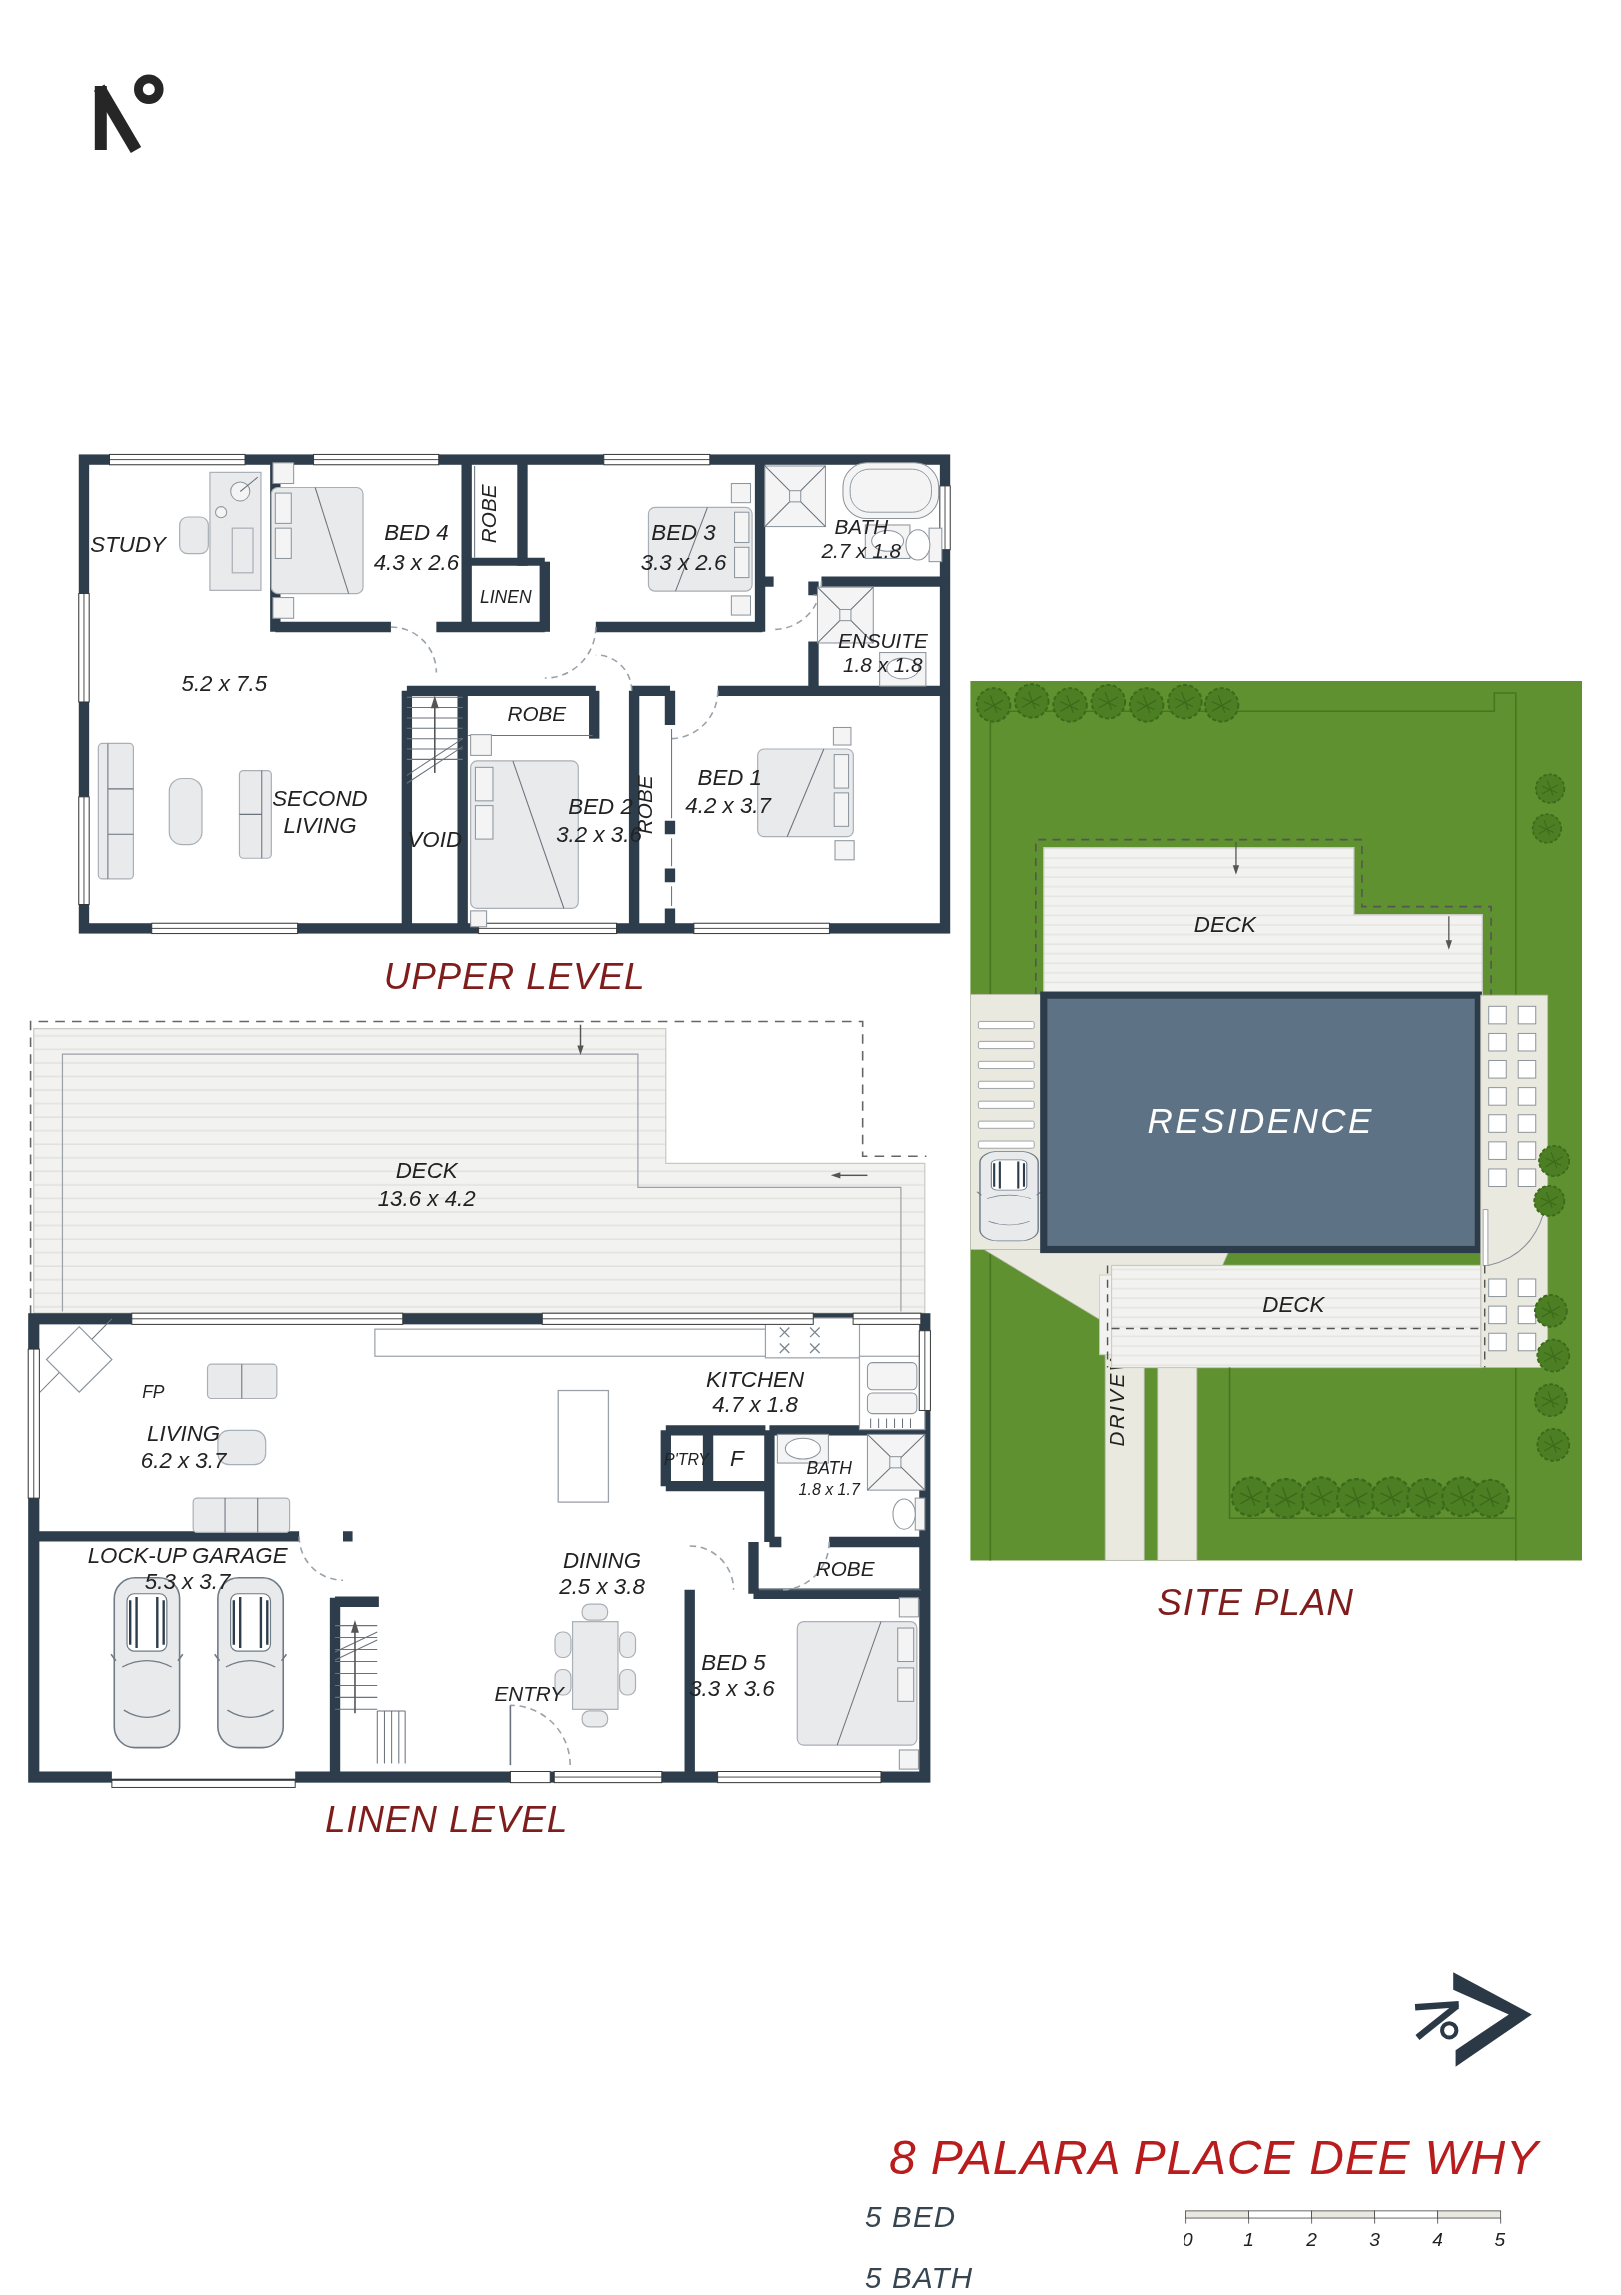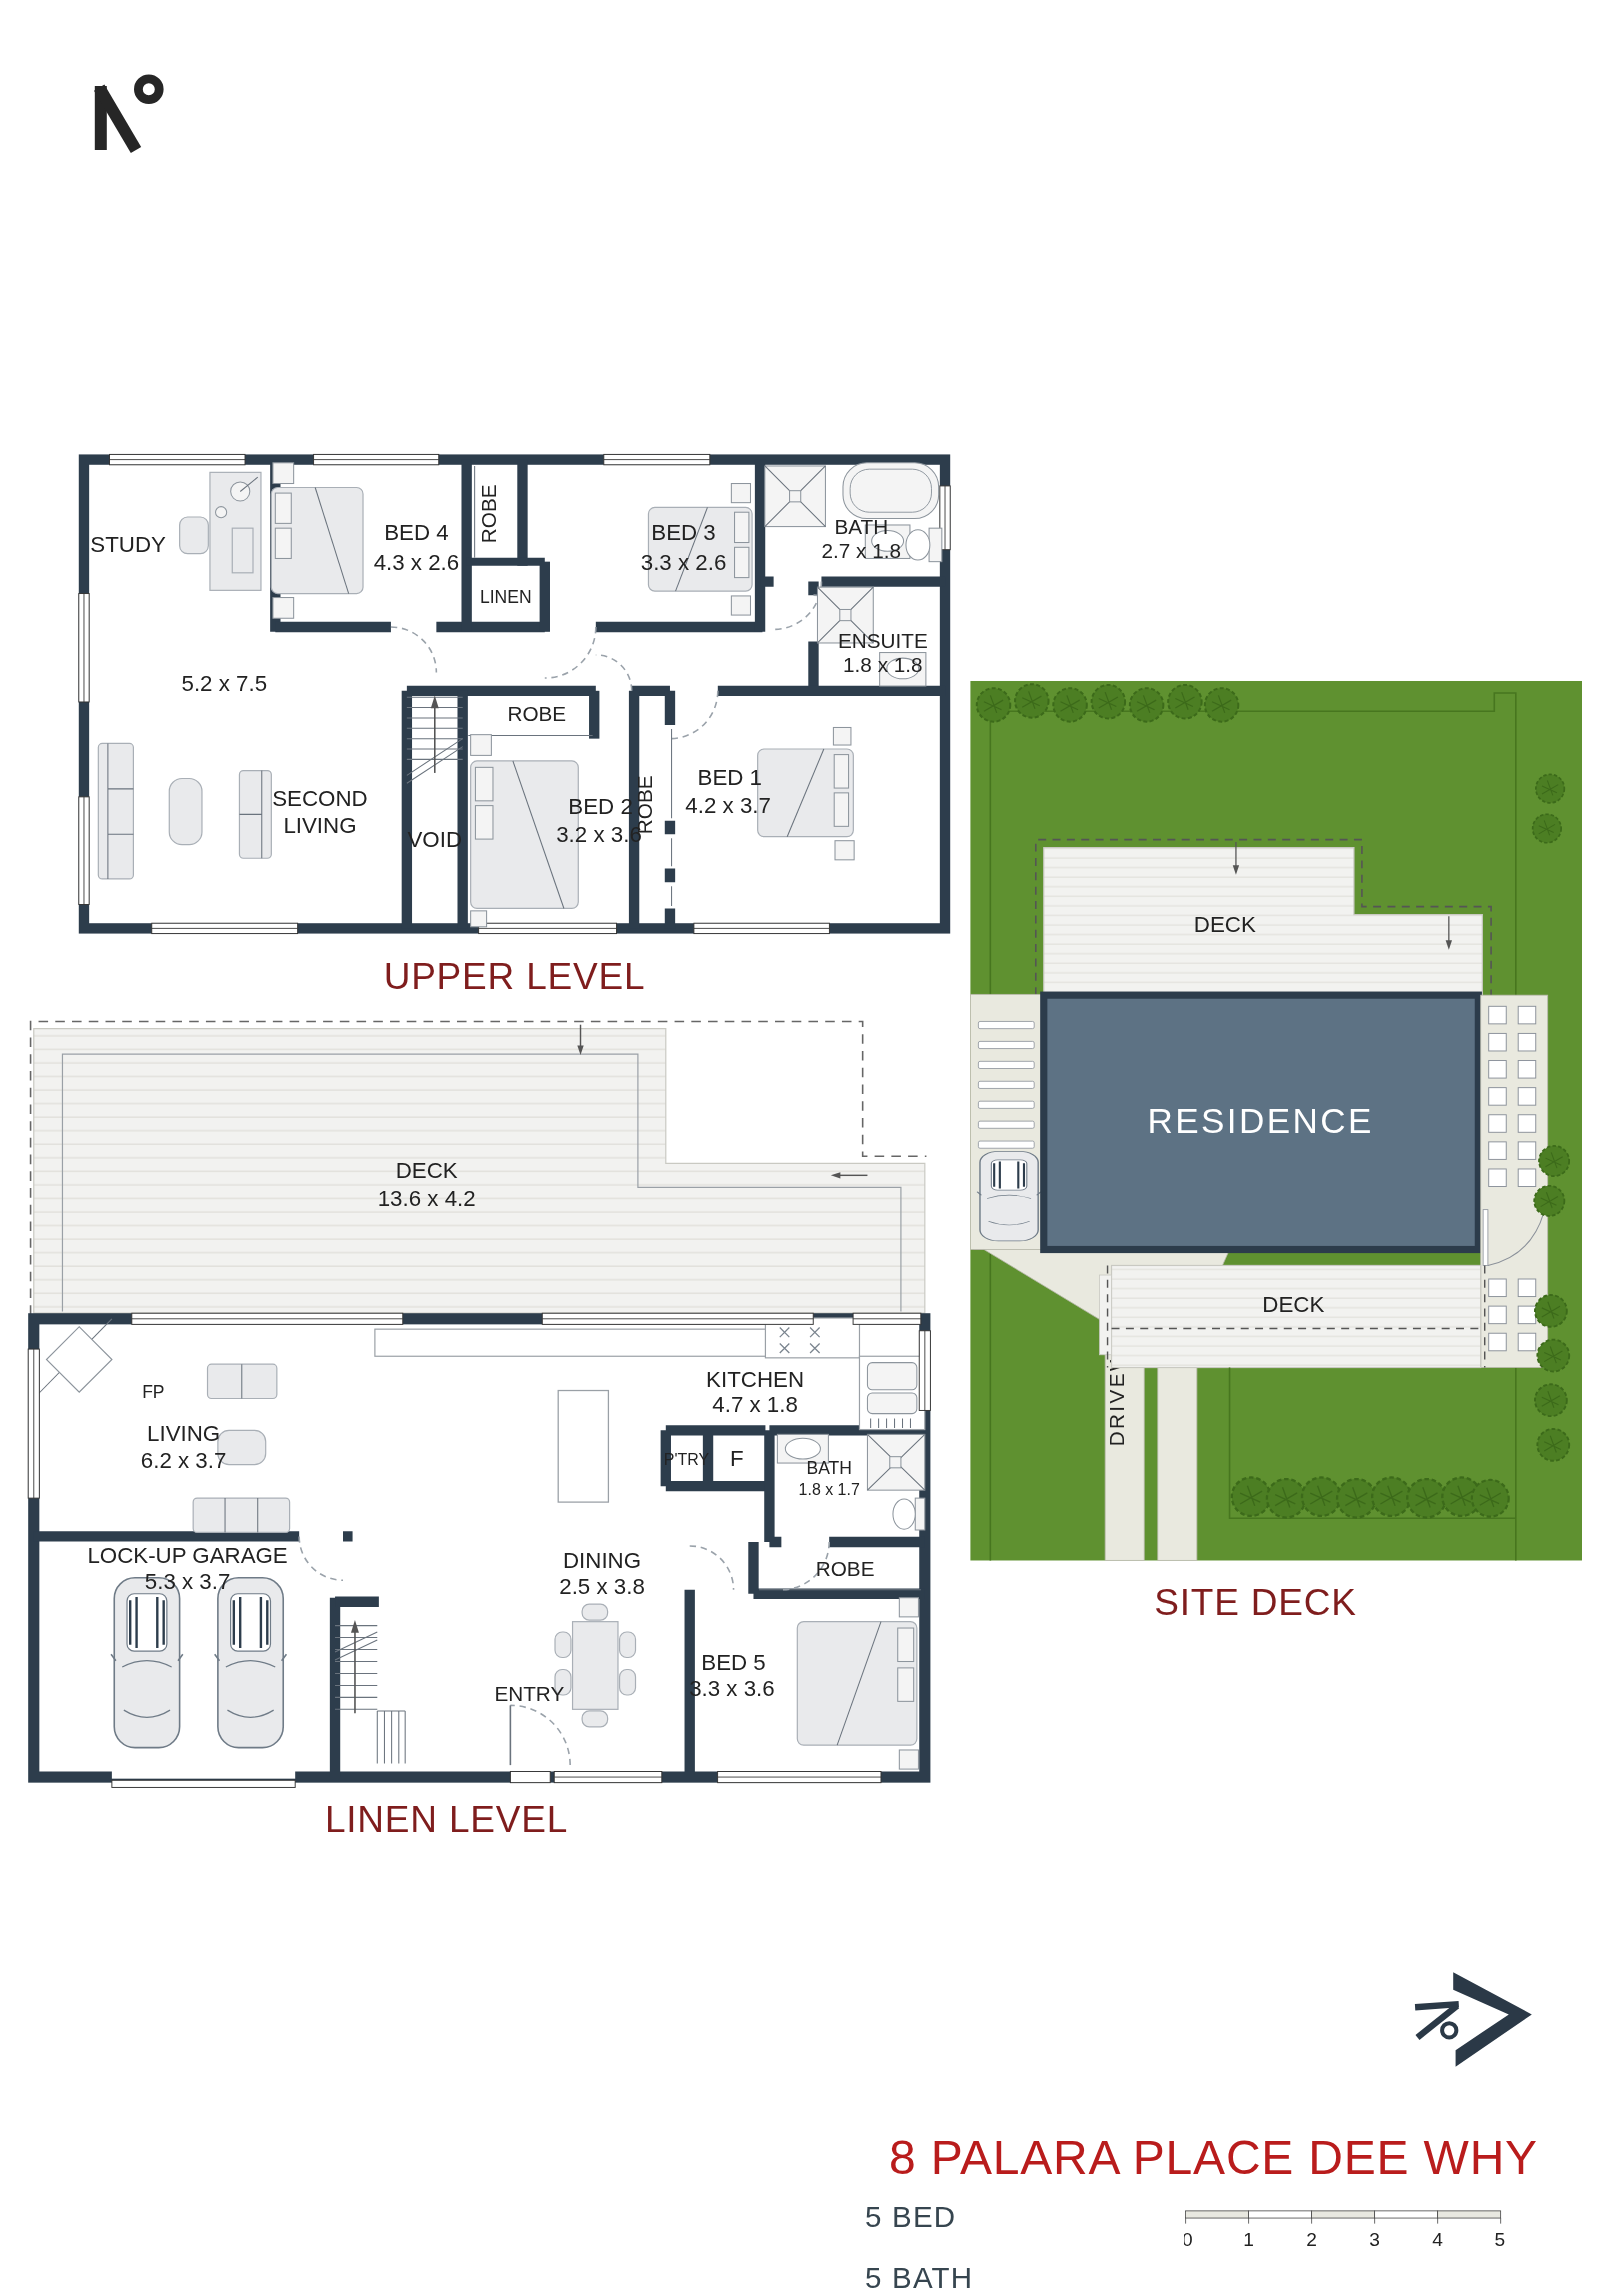--- a/index.html
+++ b/index.html
@@ -1,17 +1,17 @@
 <!DOCTYPE html>
 <html style="font-size:12.8px"><head>
 <meta charset="utf-8">
 <style>
   html,body{margin:0;padding:0;background:#fff;}
   #canvas{position:relative;width:1622px;height:2295px;background:#fff;overflow:hidden;
-          font-family:"Liberation Sans",sans-serif;color:#222;}
+          font-family:"Liberation Sans",sans-serif;color:#222;font-style:italic;}
   .abs{position:absolute;}
   .cap{font-size:37px;letter-spacing:0.8px;color:#7f1d1d;text-align:center;}
   svg text{font-family:"Liberation Sans",sans-serif;fill:#222;}
   .t28{font-size:28px;}
   .t26{font-size:26px;}
   .t22{font-size:22px;}
   .t20{font-size:20px;}
   .t44{font-size:44px;letter-spacing:3px;fill:#fff;}
   .walls{stroke:#2d3d4c;stroke-width:13;fill:none;}
   .thin{stroke:#6a737d;stroke-width:1.3;fill:none;}
@@ -475,21 +475,21 @@
       <use href="#bush" transform="translate(730,140) scale(0.85)"></use>
         <use href="#bush" transform="translate(726,190) scale(0.85)"></use>
       <use href="#bush" transform="translate(735,607) scale(0.9)"></use>
         <use href="#bush" transform="translate(729,657) scale(0.9)"></use>
       <use href="#bush" transform="translate(731,795) scale(0.95)"></use>
         <use href="#bush" transform="translate(734,851) scale(0.95)"></use>
       <use href="#bush" transform="translate(731,907) scale(0.95)"></use>
         <use href="#bush" transform="translate(734,963) scale(0.95)"></use>
     </g>
   </svg>
-  <div class="abs cap" style="left:1112px;top:1582px;width:287px">SITE DECK</div>
+  <div class="abs cap" style="left:1112px;top:1582px;width:287px">SITE PLAN</div>
 
 
   <div class="abs addr" style="left:865px;top:2130px">8 PALARA PLACE DEE WHY</div>
 
   <div class="abs stats" style="left:865px;top:2200px">
     <span>5 BED</span>
     <span>5 BATH</span>
     <span>2 CAR</span>
   </div>
 

